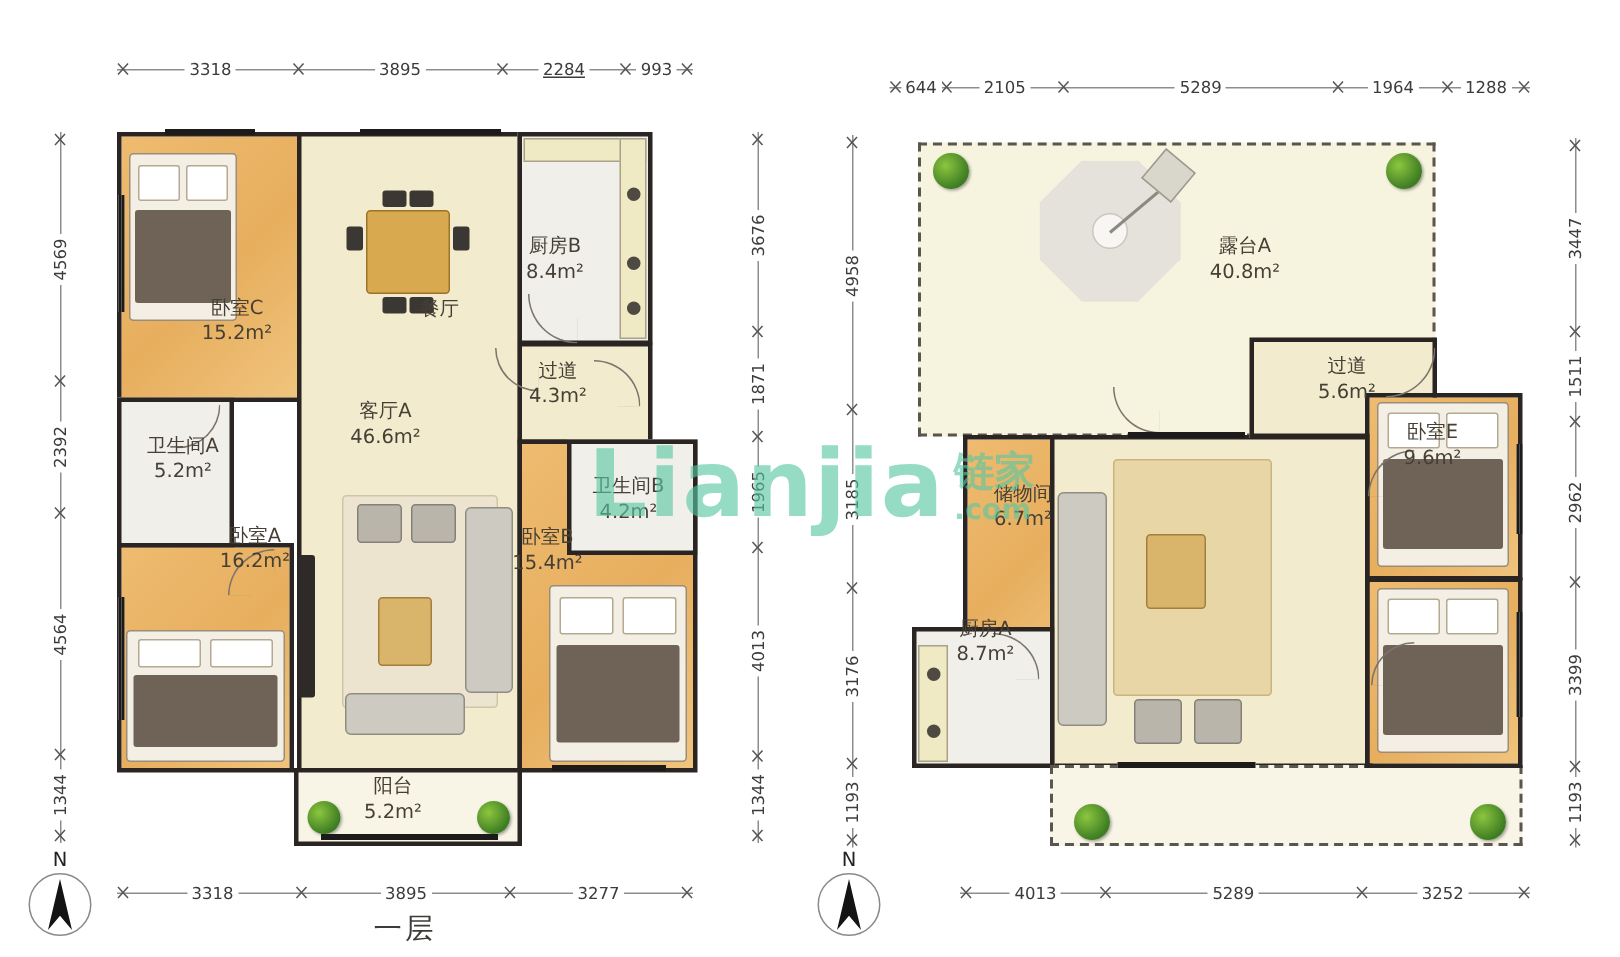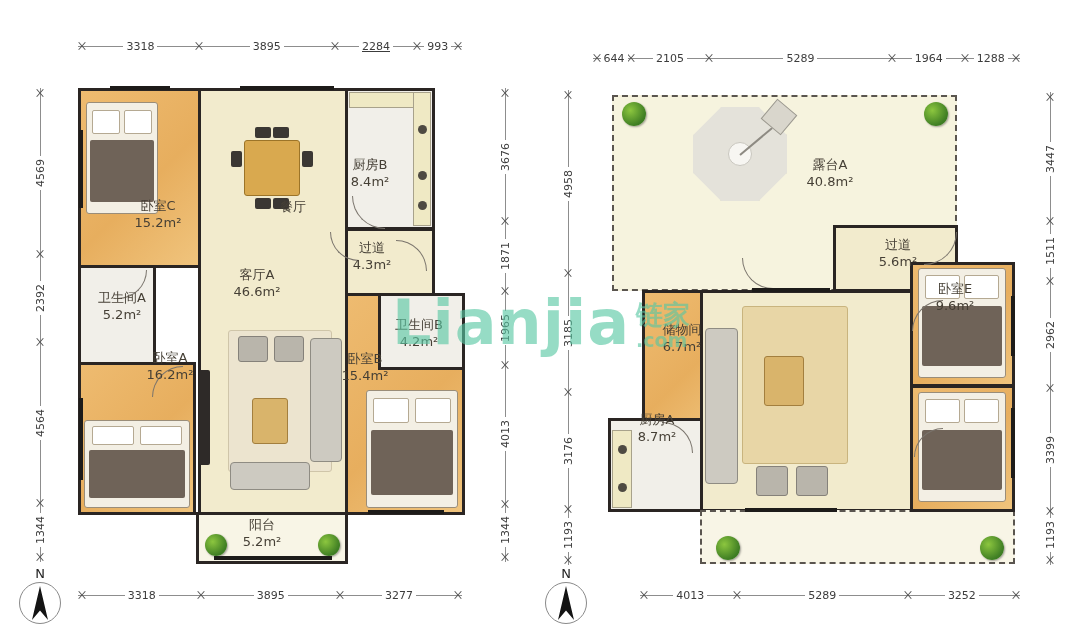--- a/index.html
+++ b/index.html
@@ -413,20 +413,21 @@
         <div class="needle"></div>
       </div>
   </div>
   <div class="compass" style="left:544px;top:566px;">
     <span class="nlab">N</span>
     <div class="dial">
         <div class="needle"></div>
       </div>
   </div>
 
+  <div class="floorcap" style="left:78px;top:606px;width:384px;">一层</div>
 
   <div class="wm" style="left:392px;top:292px;">
     <span class="big">Lianjia</span>
     <span class="side">
       <span class="cn">链家</span>
       <span class="dom">.com</span>
     </span>
   </div>
 
 </div>

